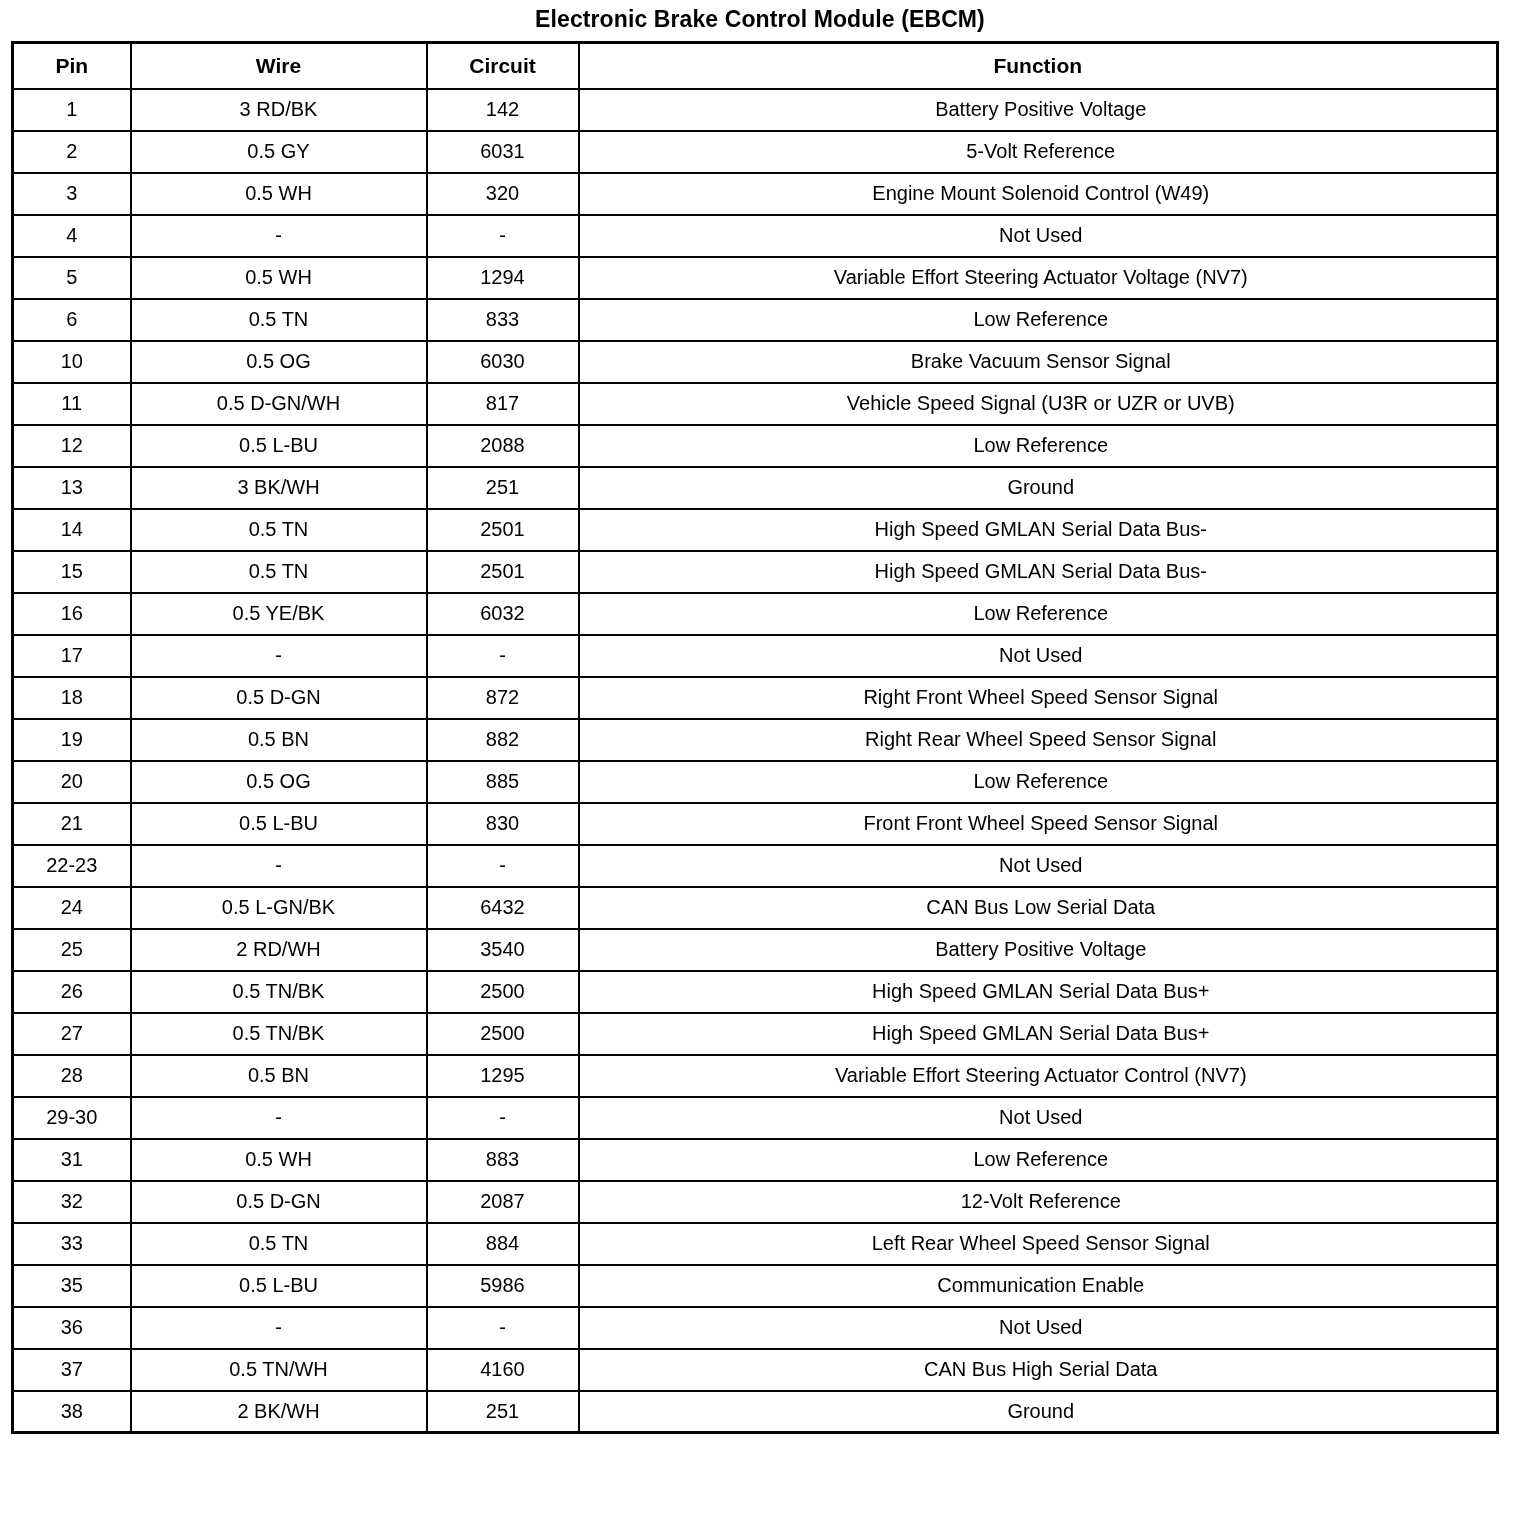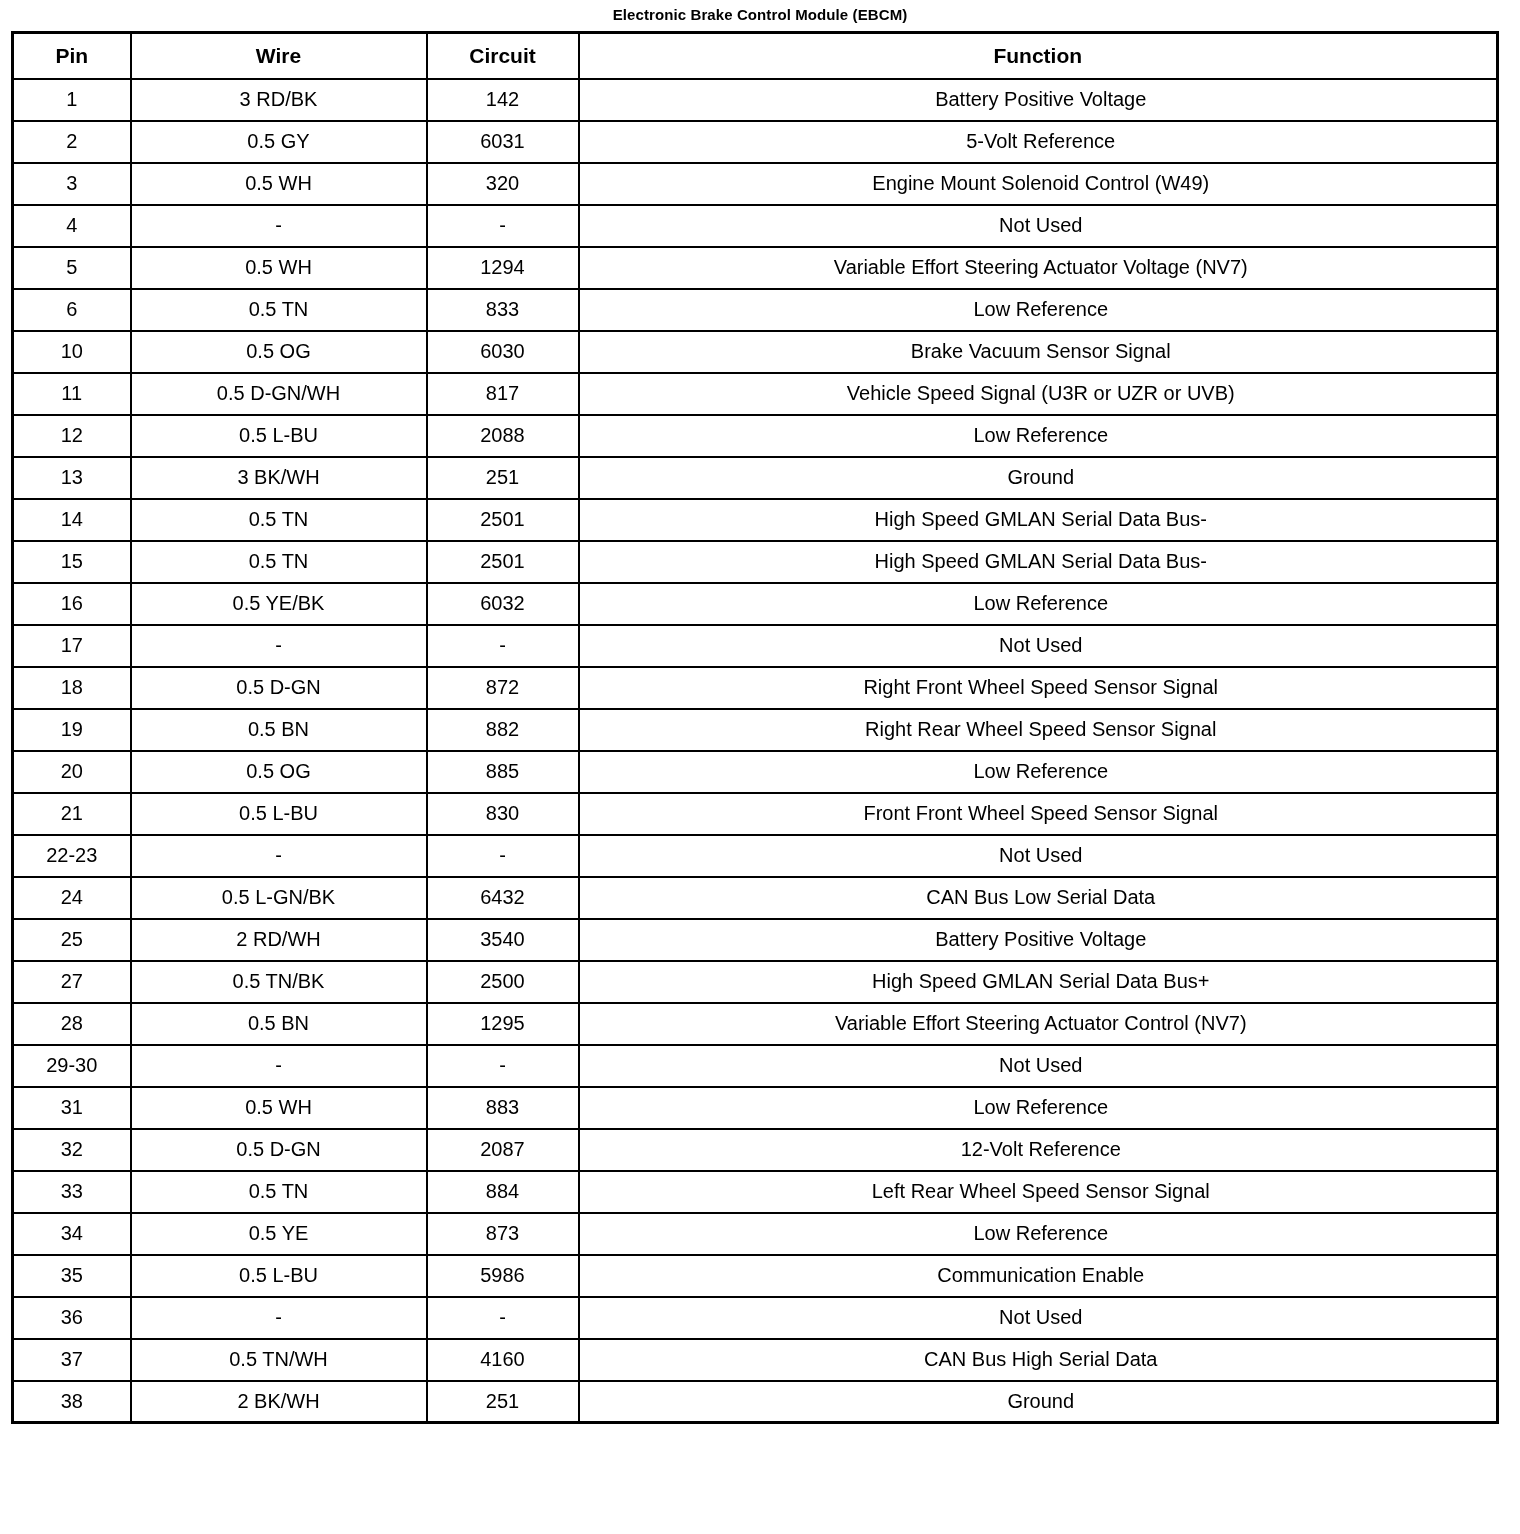--- a/index.html
+++ b/index.html
@@ -15,21 +15,21 @@
     overflow: hidden;
   }
   .page {
     width: 1520px;
     height: 1534px;
     position: relative;
     box-sizing: border-box;
   }
   .doc-title {
     text-align: center;
-    font-size: 15px;
+    font-size: 23px;
     font-weight: bold;
     padding: 6px 0 8px 0;
     letter-spacing: 0.1px;
   }
   .table-wrap {
     padding: 0 14px 0 11px;
     box-sizing: border-box;
   }
   table.pinout {
     border-collapse: collapse;
@@ -213,20 +213,26 @@
             <td class="circuit">6432</td>
             <td class="function">CAN Bus Low Serial Data</td>
           </tr>
           <tr>
             <td class="pin">25</td>
             <td class="wire">2 RD/WH</td>
             <td class="circuit">3540</td>
             <td class="function">Battery Positive Voltage</td>
           </tr>
           <tr>
+            <td class="pin">26</td>
+            <td class="wire">0.5 TN/BK</td>
+            <td class="circuit">2500</td>
+            <td class="function">High Speed GMLAN Serial Data Bus+</td>
+          </tr>
+          <tr>
             <td class="pin">27</td>
             <td class="wire">0.5 TN/BK</td>
             <td class="circuit">2500</td>
             <td class="function">High Speed GMLAN Serial Data Bus+</td>
           </tr>
           <tr>
             <td class="pin">28</td>
             <td class="wire">0.5 BN</td>
             <td class="circuit">1295</td>
             <td class="function">Variable Effort Steering Actuator Control (NV7)</td>
@@ -249,26 +255,20 @@
             <td class="circuit">2087</td>
             <td class="function">12-Volt Reference</td>
           </tr>
           <tr>
             <td class="pin">33</td>
             <td class="wire">0.5 TN</td>
             <td class="circuit">884</td>
             <td class="function">Left Rear Wheel Speed Sensor Signal</td>
           </tr>
           <tr>
-            <td class="pin">34</td>
-            <td class="wire">0.5 YE</td>
-            <td class="circuit">873</td>
-            <td class="function">Low Reference</td>
-          </tr>
-          <tr>
             <td class="pin">35</td>
             <td class="wire">0.5 L-BU</td>
             <td class="circuit">5986</td>
             <td class="function">Communication Enable</td>
           </tr>
           <tr>
             <td class="pin">36</td>
             <td class="wire">-</td>
             <td class="circuit">-</td>
             <td class="function">Not Used</td>

